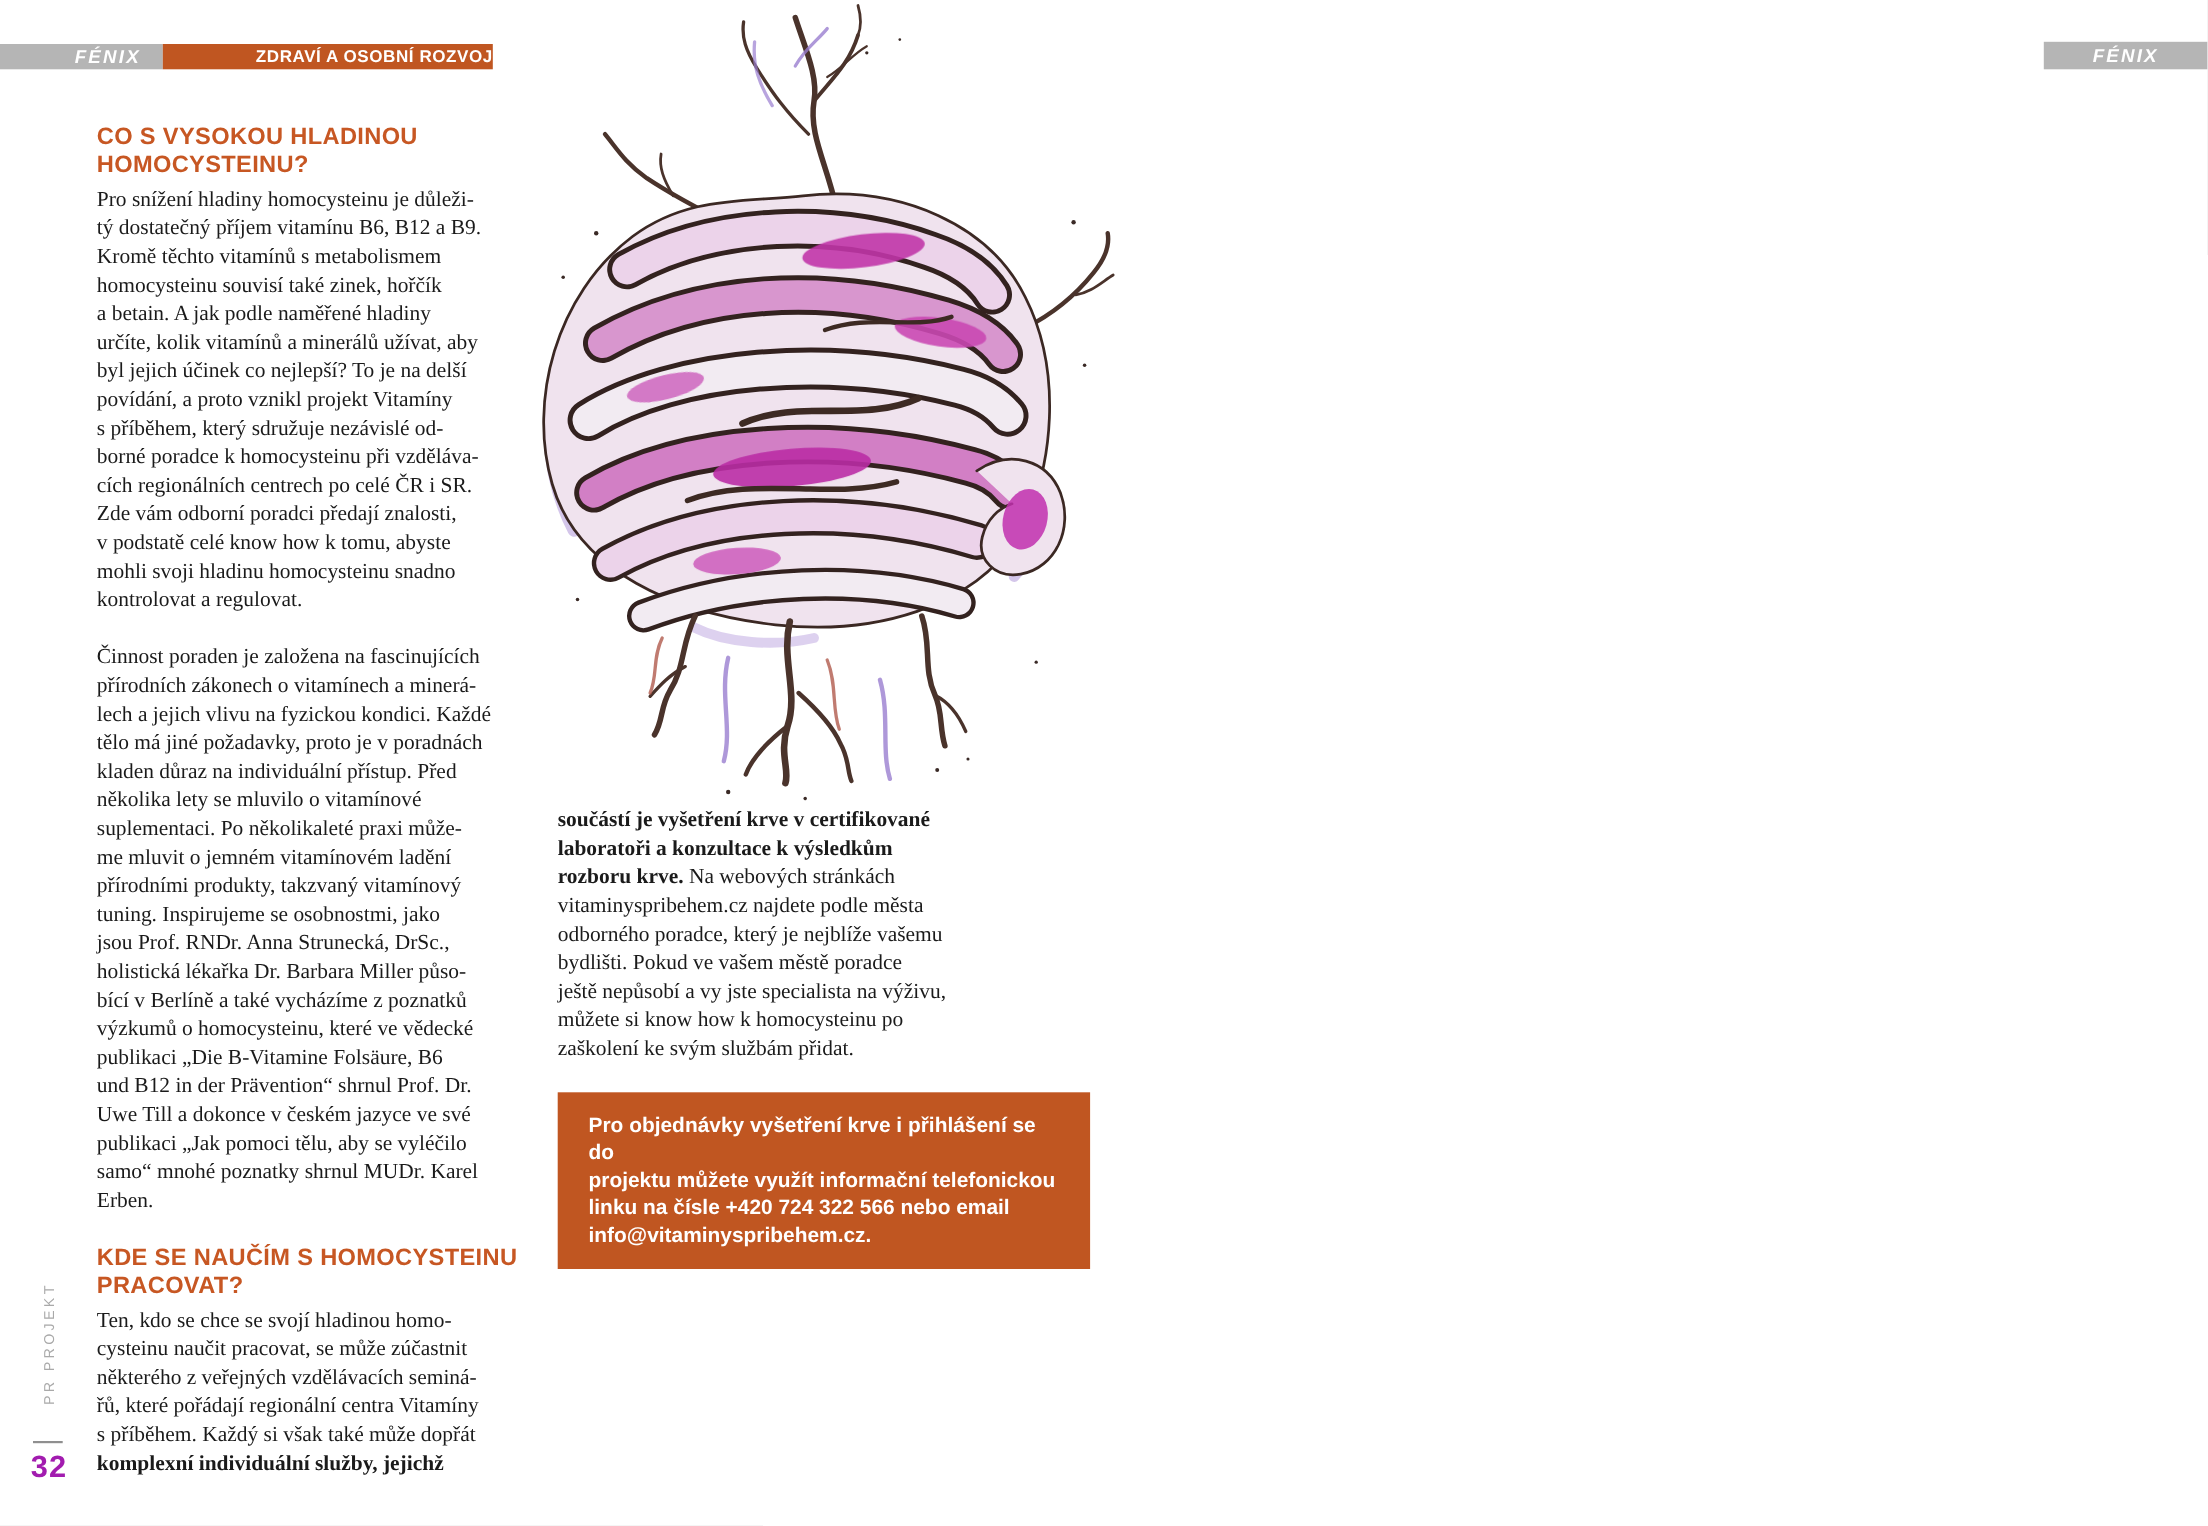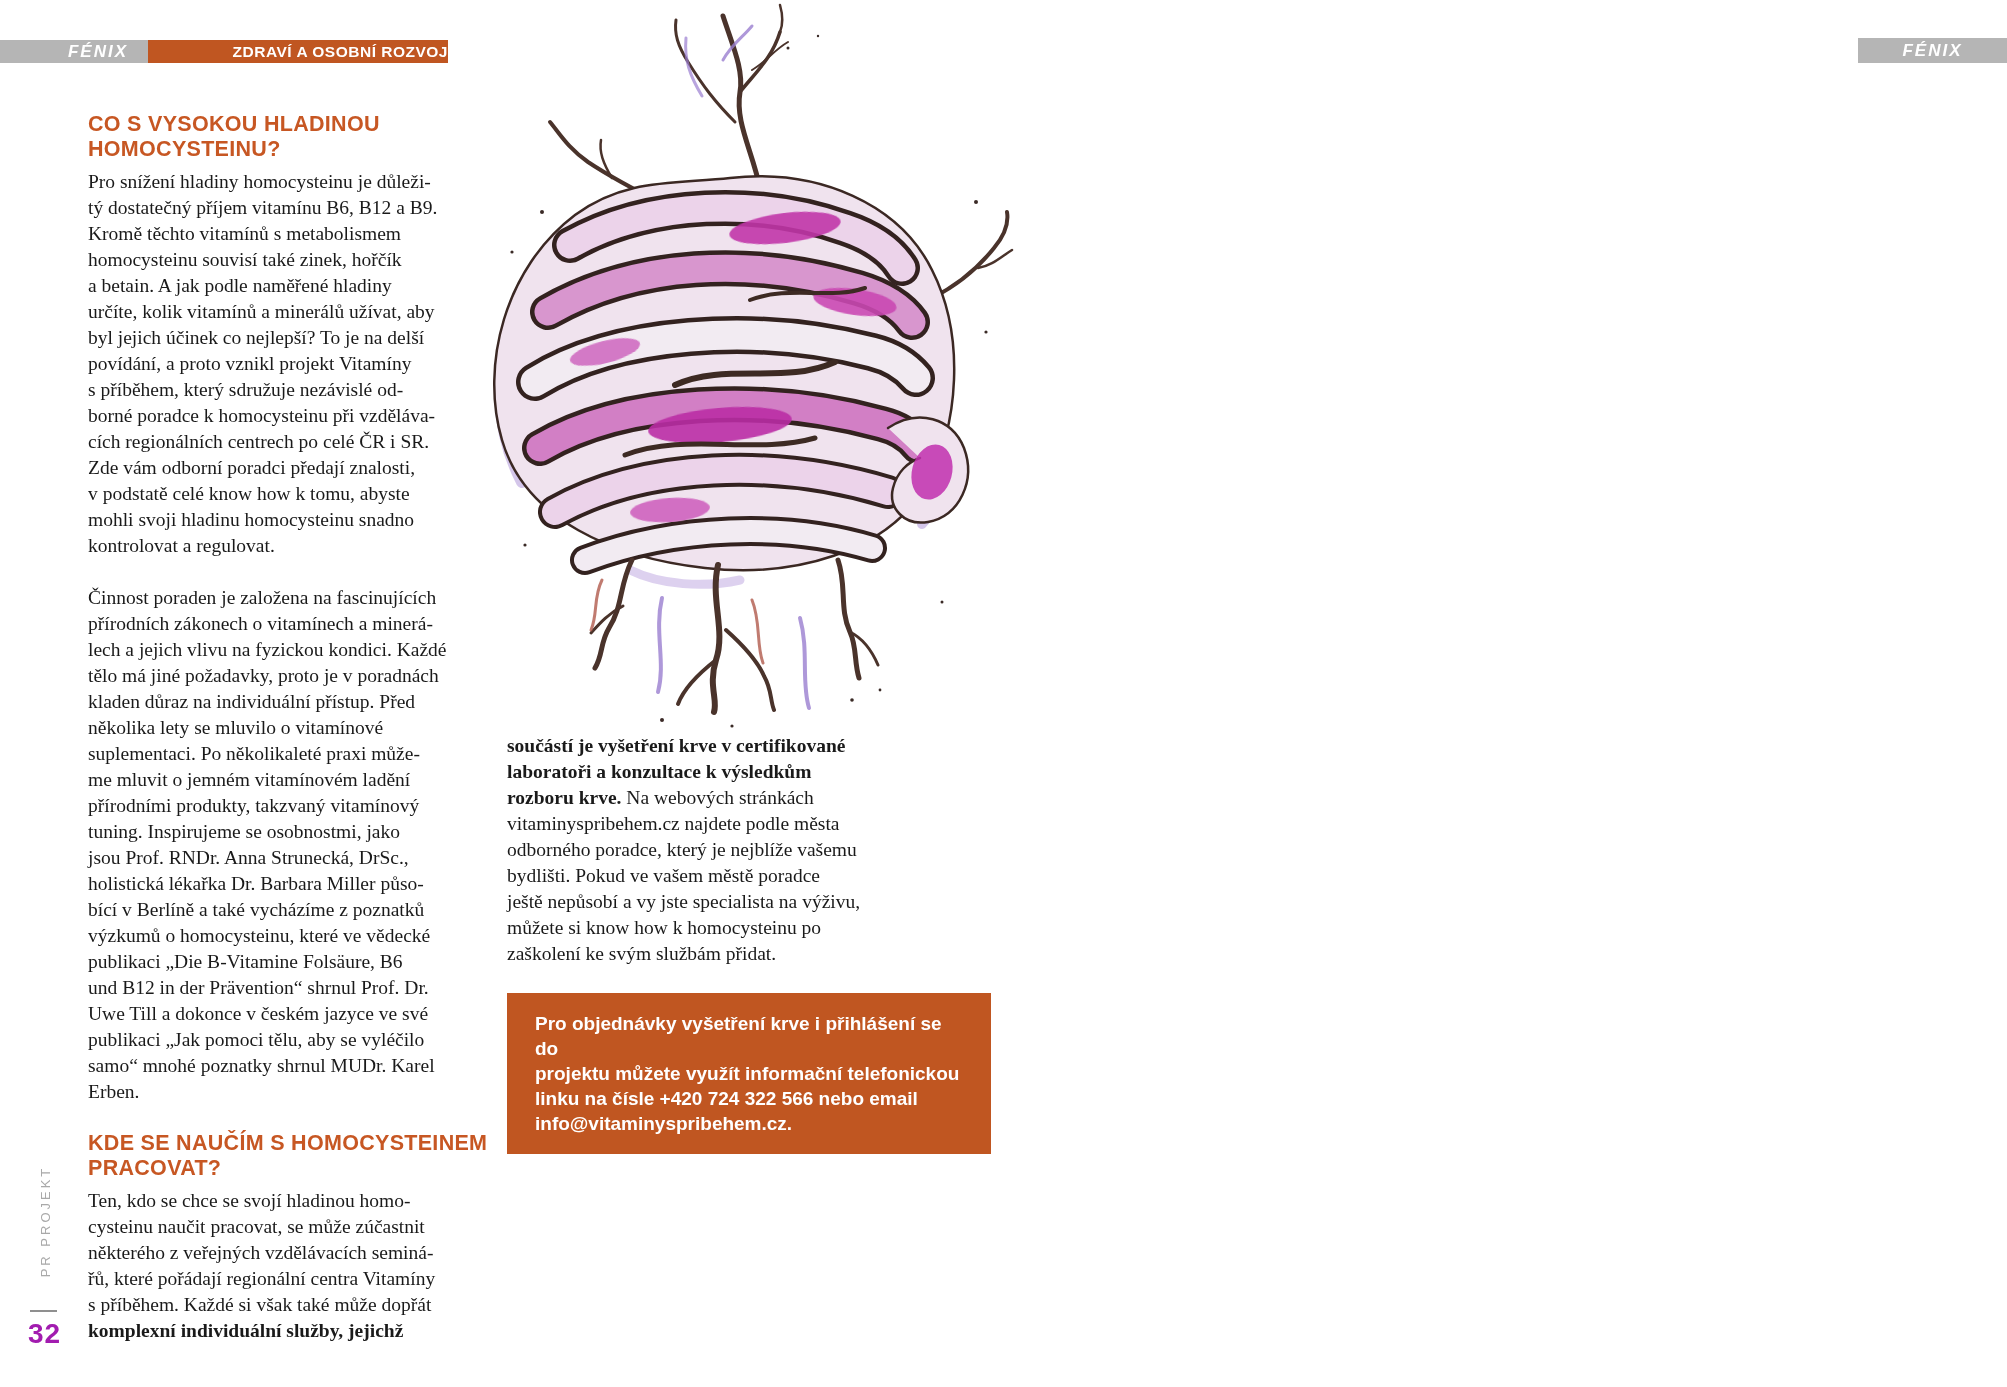--- a/index.html
+++ b/index.html
@@ -190,27 +190,27 @@
 jsou Prof. RNDr. Anna Strunecká, DrSc.,
 holistická lékařka Dr. Barbara Miller půso-
 bící v Berlíně a také vycházíme z poznatků
 výzkumů o homocysteinu, které ve vědecké
 publikaci „Die B-Vitamine Folsäure, B6
 und B12 in der Prävention“ shrnul Prof. Dr.
 Uwe Till a dokonce v českém jazyce ve své
 publikaci „Jak pomoci tělu, aby se vyléčilo
 samo“ mnohé poznatky shrnul MUDr. Karel
 Erben.</p>
-    <h2 class="orange-heading">KDE SE NAUČÍM S HOMOCYSTEINEM
+    <h2 class="orange-heading">KDE SE NAUČÍM S HOMOCYSTEINU
 PRACOVAT?</h2>
     <p class="serif-p"><span>Ten, kdo se chce se svojí hladinou homo-
 cysteinu naučit pracovat, se může zúčastnit
 některého z veřejných vzdělávacích seminá-
 řů, které pořádají regionální centra Vitamíny
-s příběhem. Každé si však také může dopřát
+s příběhem. Každý si však také může dopřát
 </span><b>komplexní individuální služby, jejichž</b></p>
   </div>
 
   <div class="right-col">
     <p class="serif-p"><b>součástí je vyšetření krve v certifikované
 laboratoři a konzultace k výsledkům
 rozboru krve.</b><span> Na webových stránkách
 vitaminyspribehem.cz najdete podle města
 odborného poradce, který je nejblíže vašemu
 bydlišti. Pokud ve vašem městě poradce

